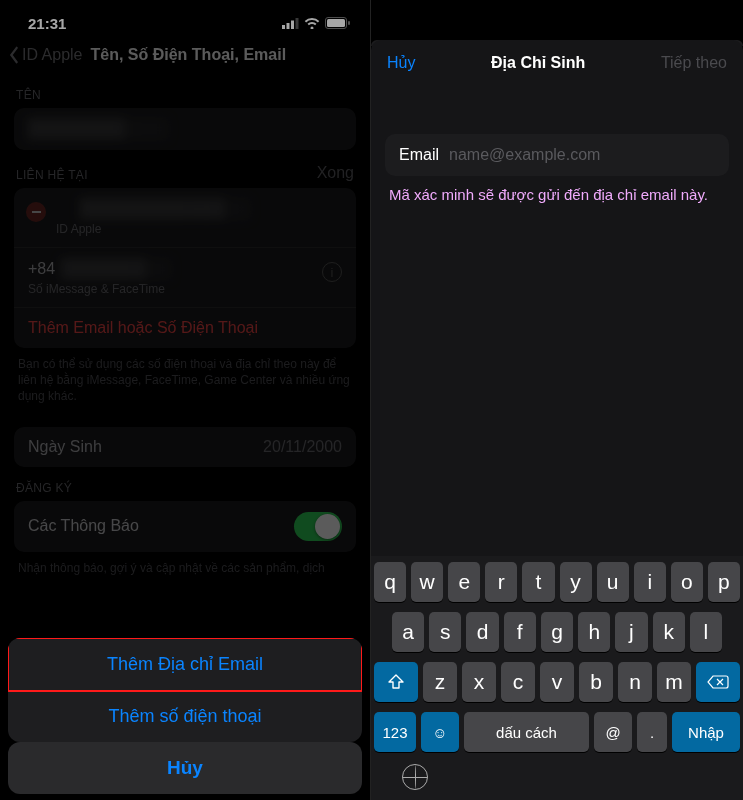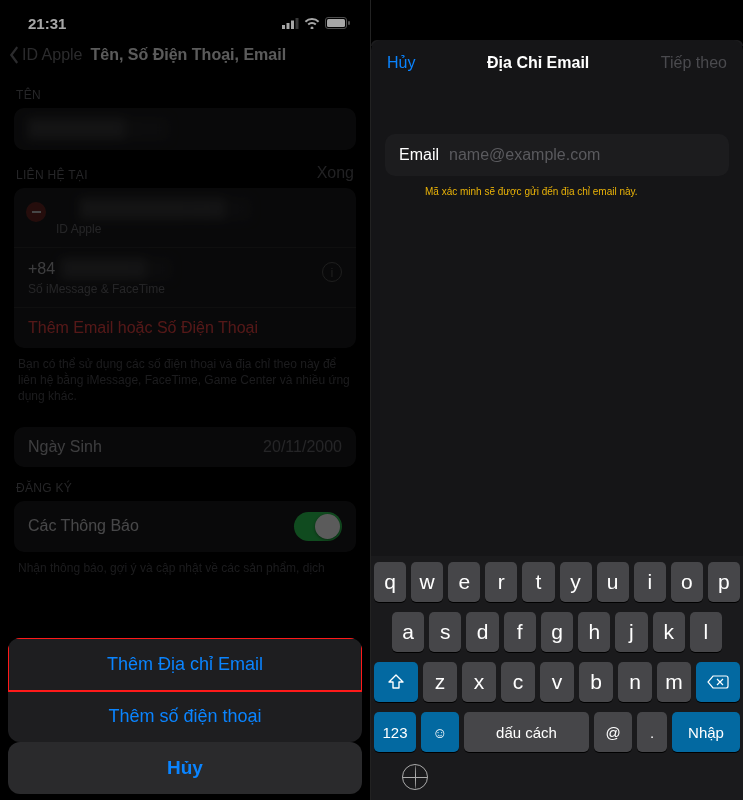--- a/index.html
+++ b/index.html
@@ -65,21 +65,21 @@
   .modal-nav .mtitle { color:#fff; font-weight:600; font-size:16px;}
   .modal-nav .next { color:#4a4a4e; font-size:16px;}
 
   .right .sheet-top { background:#151517; position:absolute; top:40px; left:0; right:0; bottom:0; border-top-left-radius:10px; border-top-right-radius:10px;}
   .right .dim-behind { position:absolute; top:0;left:0;right:0;height:46px;background:#000;}
   .right .dim-behind::after{content:"";position:absolute;top:40px;left:0;right:0;height:6px;background:#1c1c1e;border-top-left-radius:10px;border-top-right-radius:10px;}
 
   .input-field { background:#1c1c1e; border-radius:10px; margin: 50px 14px 0; padding: 12px 14px; display:flex; align-items:center; gap:10px;}
   .input-field .lbl { color:#fff; font-size:16px;}
   .input-field .ph { color:#5a5a5e; font-size:16px;}
-  .hint-right { color:#eab308; font-size:10px; padding: 10px 18px 0; margin-left: 36px;}
+  .hint-right { color:#f0abfc; font-size:15px; padding: 10px 18px 0;}
 
   
   .kb { position:absolute; left:0; right:0; bottom:0; background:#1a1a1c; padding: 6px 3px 6px; }
   .kb-row { display:flex; justify-content:center; gap:5px; margin-bottom:10px;}
   .key { background:#464649; color:#fff; border-radius:5px; height:40px; display:flex; align-items:center; justify-content:center; font-size:21px; flex:1; box-shadow: 0 1px 0 #000;}
   .key.dark { background:#0369a1; }
   .kb-row.r2 { padding: 0 18px;}
   .kb-row.r4 .key{ font-size:15px;}
   .key.num{flex:0 0 42px;}
   .key.emoji{flex:0 0 38px; font-size:18px;}
@@ -202,21 +202,21 @@
           <rect x="2" y="2" width="18" height="8" rx="1.5" fill="#fff"></rect>
           <rect x="23" y="4" width="2" height="4" rx="1" fill="#777"></rect>
         </svg>
     </span>
   </div>
 
   <div class="dim-behind"></div>
   <div class="sheet-top">
     <div class="modal-nav">
       <span class="cancel">Hủy</span>
-      <span class="mtitle">Địa Chỉ Email</span>
+      <span class="mtitle">Địa Chỉ Sinh</span>
       <span class="next">Tiếp theo</span>
     </div>
 
     <div class="input-field">
       <span class="lbl">Email</span>
       <span class="ph">name@example.com</span>
     </div>
     <div class="hint-right">Mã xác minh sẽ được gửi đến địa chỉ email này.</div>
 
     <div class="kb">

